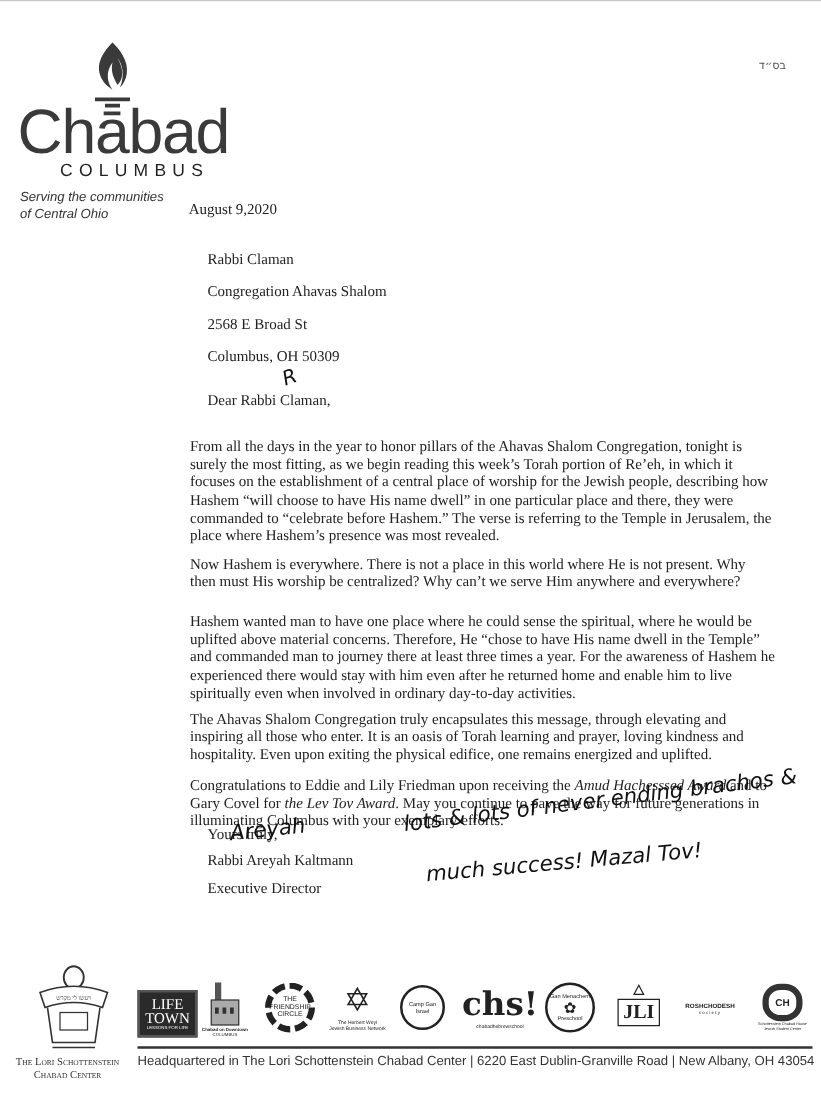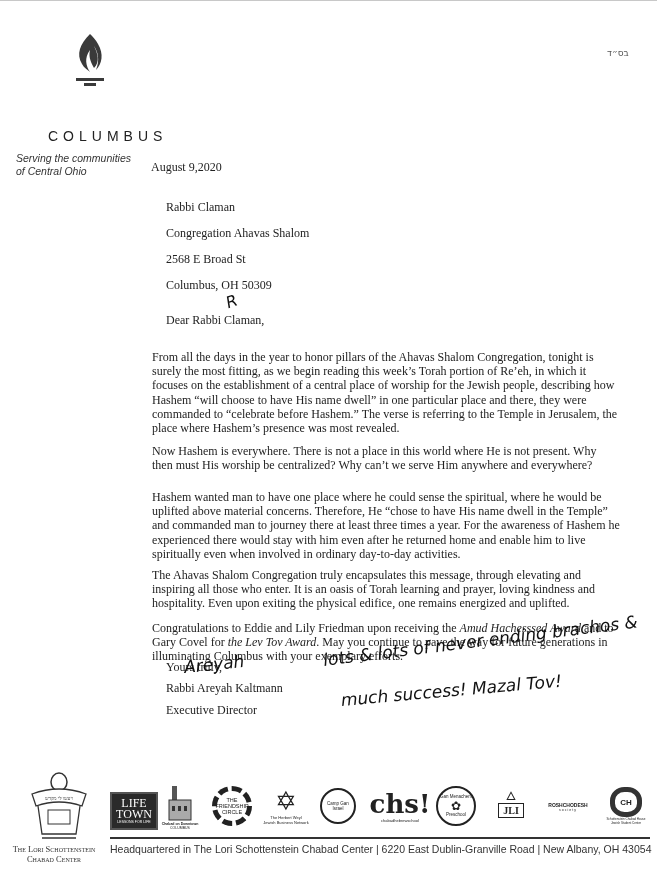--- a/index.html
+++ b/index.html
@@ -27,20 +27,21 @@
 <body>
 
 <div class="topline"></div>
 
 <div class="logo">
   <svg class="flame" viewBox="0 0 40 56">
     <path d="M20 2 C10 12, 6 22, 12 32 C14 36, 18 38, 20 40 C16 34, 14 26, 20 18 C18 26, 22 32, 24 36 C30 30, 28 22, 24 14 C28 20, 30 28, 26 38 C32 32, 34 22, 28 12 C26 8, 22 4, 20 2 Z" fill="#3a3a3a"></path>
     <rect x="6" y="46" width="28" height="3" fill="#3a3a3a"></rect>
     <rect x="14" y="51" width="12" height="3" fill="#3a3a3a"></rect>
   </svg>
+  <div class="brand-word">Chābad</div>
   <div class="brand-sub">COLUMBUS</div>
 </div>
 
 <div class="tagline">
   <div>Serving the communities</div>
   <div>of Central Ohio</div>
 </div>
 
 <div class="hebrew">בס״ד</div>
 
@@ -121,21 +122,21 @@
 </div>
 
 <div class="flogo" style="left:436px; top:786px; width:40px; height:40px; border-radius:50%; border:2px solid #222; box-sizing:border-box; flex-direction:column; font-size:4.5px; line-height:6px;">
   <span>Gan Menachem</span>
   <span style="font-size:12px; line-height:12px;">✿</span>
   <span>Preschool</span>
 </div>
 
 <div class="flogo" style="left:494px; top:780px; width:34px; height:46px; flex-direction:column;">
   <div style="font-size:12px; line-height:14px;">🜂</div>
-  <div style="border:1.5px solid #222; padding:1px 4px; font-family:'Liberation Serif',serif; font-size:10px; font-weight:bold;">JLI</div>
+  <div style="border:1.5px solid #222; padding:1px 4px; font-family:'Liberation Serif',serif; font-size:16px; font-weight:bold;">JLI</div>
 </div>
 
 <div class="flogo" style="left:540px; top:794px; width:56px; height:26px; flex-direction:column;">
   <div style="font-size:5px; font-weight:bold;">ROSHCHODESH</div>
   <div style="font-size:3.5px; letter-spacing:1px;">society</div>
 </div>
 
 <div class="flogo" style="left:604px; top:784px; width:44px; height:44px; flex-direction:column;">
   <div style="width:32px; height:30px; border:5px solid #333; border-radius:45%; box-sizing:border-box; font-size:8px; font-weight:bold; display:flex; align-items:center; justify-content:center;">CH</div>
   <div style="font-size:3px;">Schottenstein Chabad House</div>

